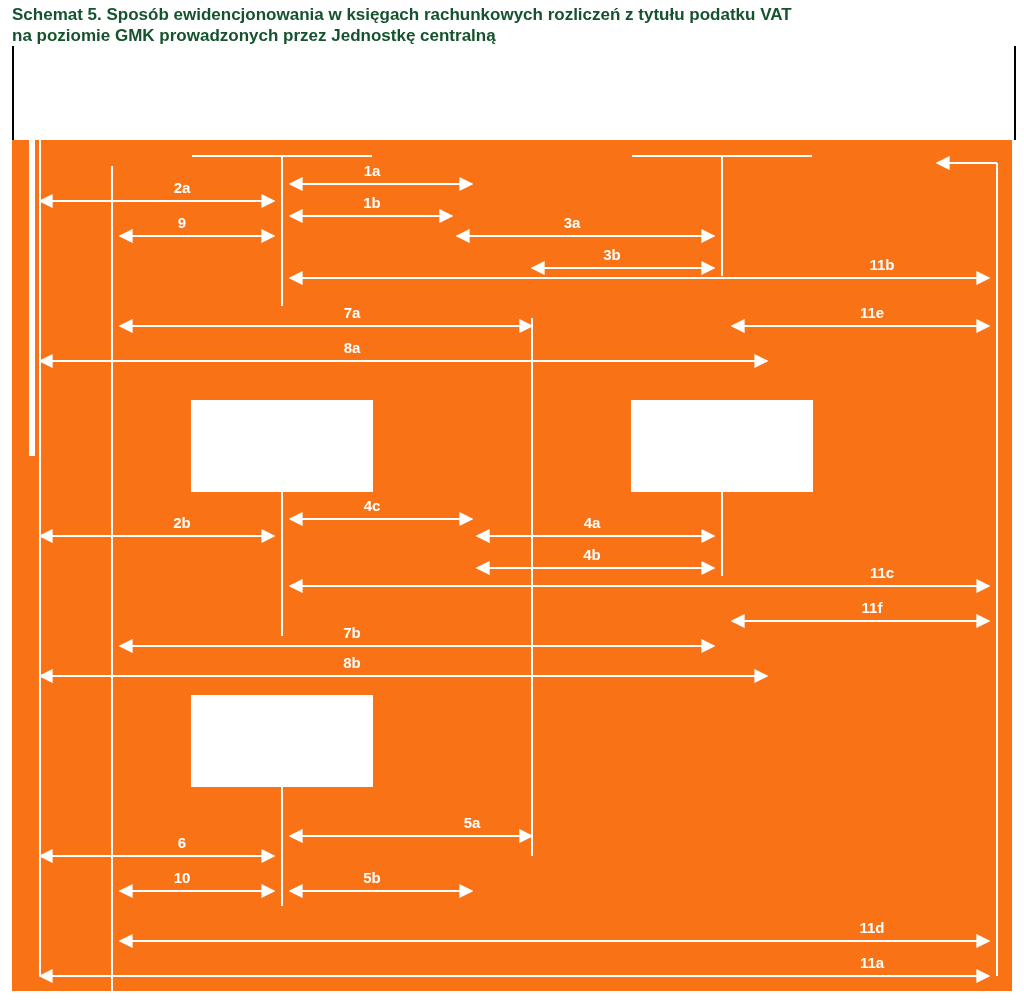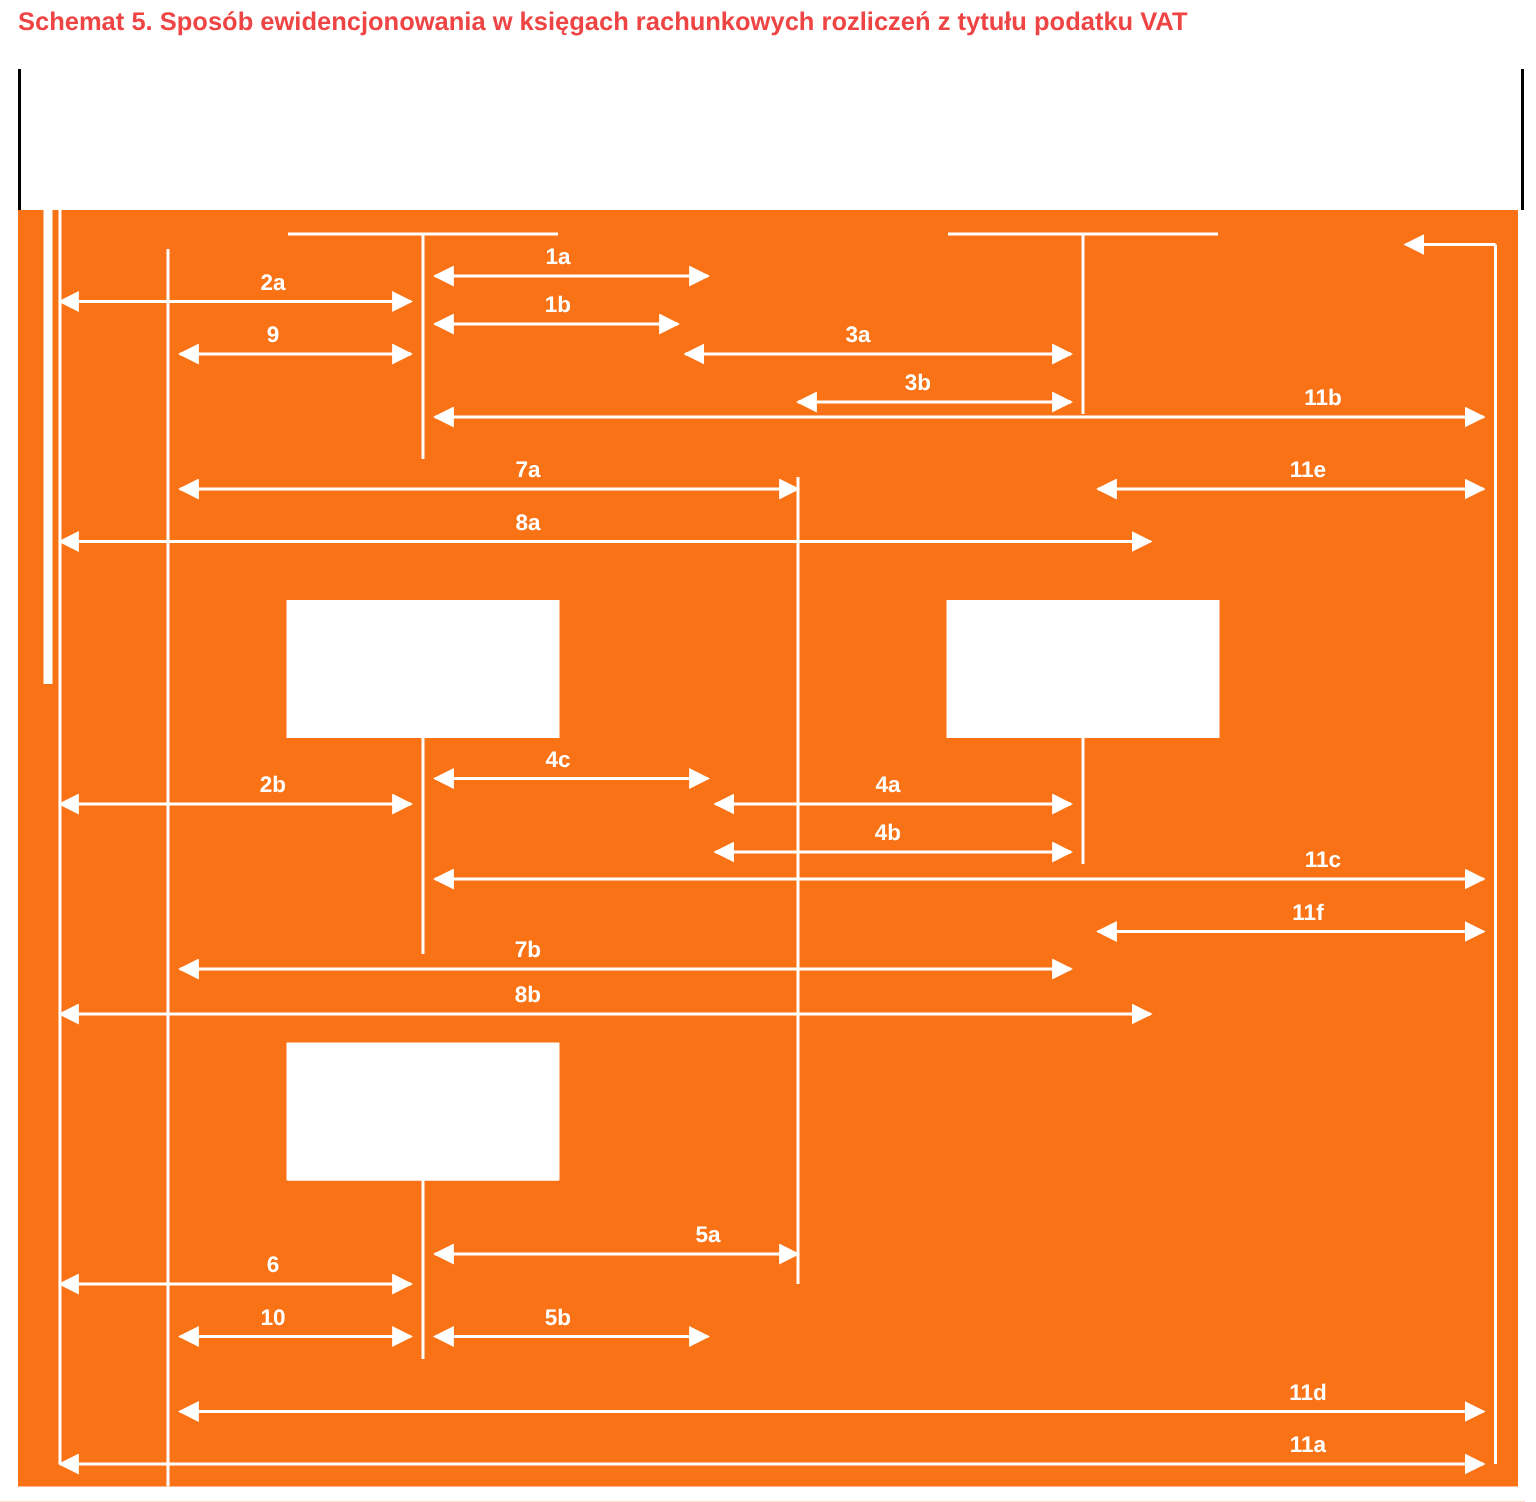--- a/index.html
+++ b/index.html
@@ -1,34 +1,35 @@
 <!DOCTYPE html>
 <html><head>
 <meta charset="utf-8">
 <style>
 html,body{margin:0;padding:0;background:#fff;font-family:Arial,Helvetica,sans-serif}
 #page{position:relative;width:1024px;height:1001px;margin:0 auto}
 
-#titleBand{position:absolute;left:12px;top:4px;width:1000px;height:42px;color:#ef4444;font-weight:700;font-size:17px;line-height:1.25}
+#titleBand{position:absolute;left:12px;top:4px;width:1000px;height:42px;color:#14532d;font-weight:700;font-size:17px;line-height:1.25}
 
 #black{position:absolute;left:12px;top:46px;width:1000px;height:945px;background:#f97316}
 
 #whiteGap{position:absolute;left:0;top:0;width:1000px;height:94px;background:#fff;border-left:2px solid #000;border-right:2px solid #000}
 
 svg{position:absolute;left:0;top:0}
 text{font-family:Arial,Helvetica,sans-serif;font-size:15px;fill:#fff;font-weight:600}
 .boxRect{fill:#fff;stroke:#fff;stroke-width:2}
 .lbl{font-weight:700}
 </style>
 </head>
 <body>
 
 <div id="page">
   <div id="titleBand">
     <span>Schemat 5. Sposób ewidencjonowania w księgach rachunkowych rozliczeń z tytułu podatku VAT</span><br>
+    <span>na poziomie GMK prowadzonych przez Jednostkę centralną</span>
   </div>
 
   <div id="black">
     <div id="whiteGap"></div>
 
     <svg width="1000" height="945">
       <defs>
 
         <marker id="ah" viewBox="0 0 10 10" refX="9" refY="5" markerWidth="7" markerHeight="7" orient="auto-start-reverse">
           <path d="M0,0 L10,5 L0,10 Z" fill="#fff"></path>

